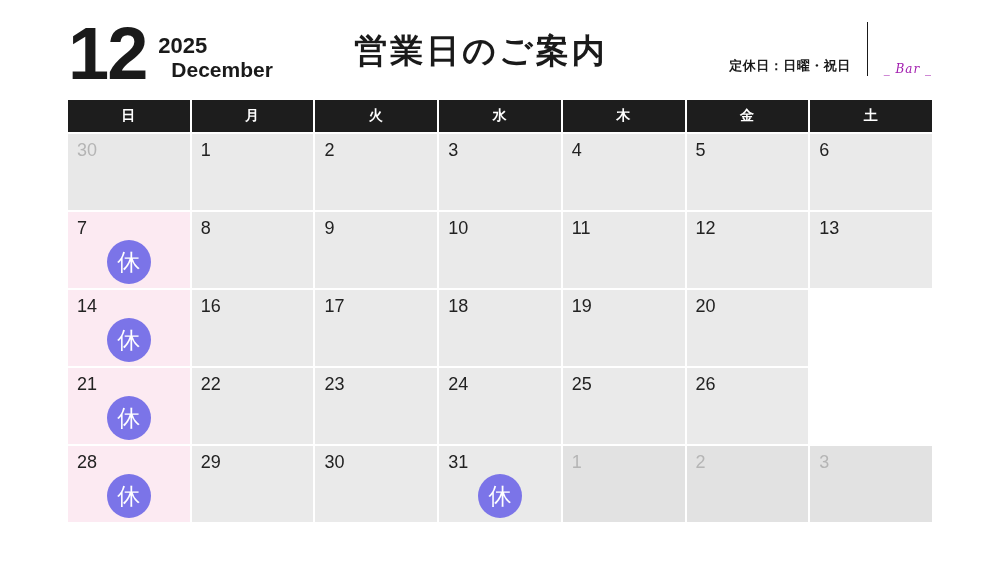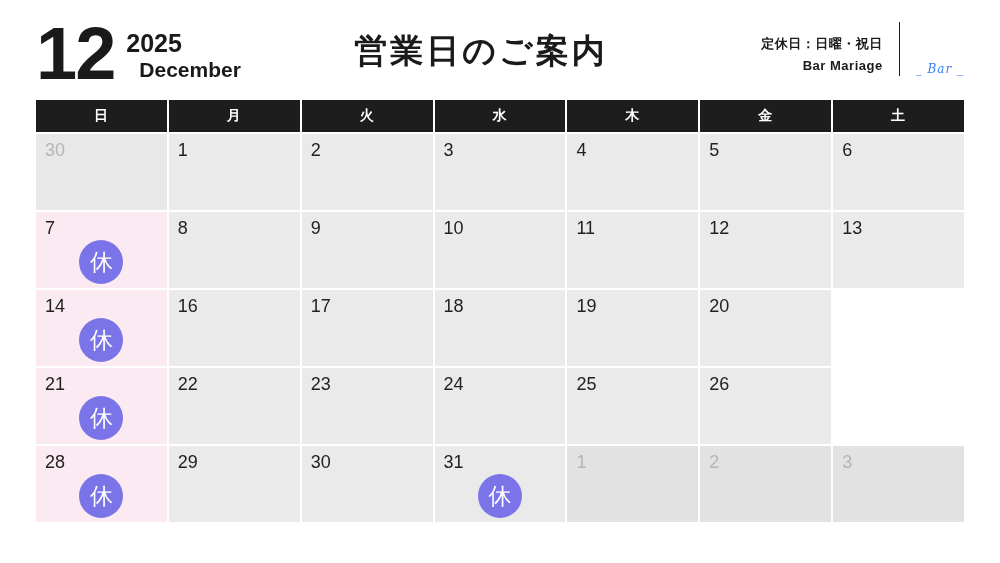--- a/index.html
+++ b/index.html
@@ -12,21 +12,21 @@
     height: 563px;
     font-family: "Liberation Sans", sans-serif;
     color: #1a1a1a;
     overflow: hidden;
   }
   .page {
     position: relative;
     width: 1000px;
     height: 404px;
     box-sizing: border-box;
-    padding: 0 36px;
+    padding: 0 68px;
   }
 
   
   .header {
     display: flex;
     align-items: flex-end;
     height: 86px;
     padding-top: 18px;
     box-sizing: border-box;
   }
@@ -40,21 +40,21 @@
     font-size: 74px;
     font-weight: bold;
     line-height: 0.85;
     letter-spacing: -2px;
     color: #1a1a1a;
   }
   .ym {
     padding-bottom: 4px;
   }
   .year {
-    font-size: 25px;
+    font-size: 22px;
     font-weight: bold;
     line-height: 1.15;
     color: #1a1a1a;
   }
   .month-en {
     font-size: 21px;
     font-weight: bold;
     line-height: 1.15;
     color: #1a1a1a;
     margin-left: 13px;
@@ -105,21 +105,21 @@
     font-size: 26px;
     letter-spacing: 1px;
     line-height: 1;
     color: #1a1a1a;
   }
   .logo-sub {
     font-family: "DejaVu Serif", serif;
     font-style: italic;
     font-size: 12px;
     letter-spacing: 1px;
-    color: #3b82f6;
+    color: #a21caf;
     margin-top: 4px;
   }
 
   
   .cal {
     margin-top: 14px;
   }
   .row {
     display: grid;
     grid-template-columns: repeat(7, 1fr);
@@ -190,21 +190,20 @@
       </div>
     </div>
 
     <div class="title-block">
       <div class="title">営業日のご案内</div>
     </div>
 
     <div class="right-block">
       <div class="notes">
         <div class="note-line">定休日：日曜・祝日</div>
-        <div class="note-line">Bar Mariage</div>
       </div>
       <div class="divider-v"></div>
       <div class="logo">
         <div class="logo-sub">_ Bar _</div>
       </div>
     </div>
 
   </div>
 
   <div class="cal">

